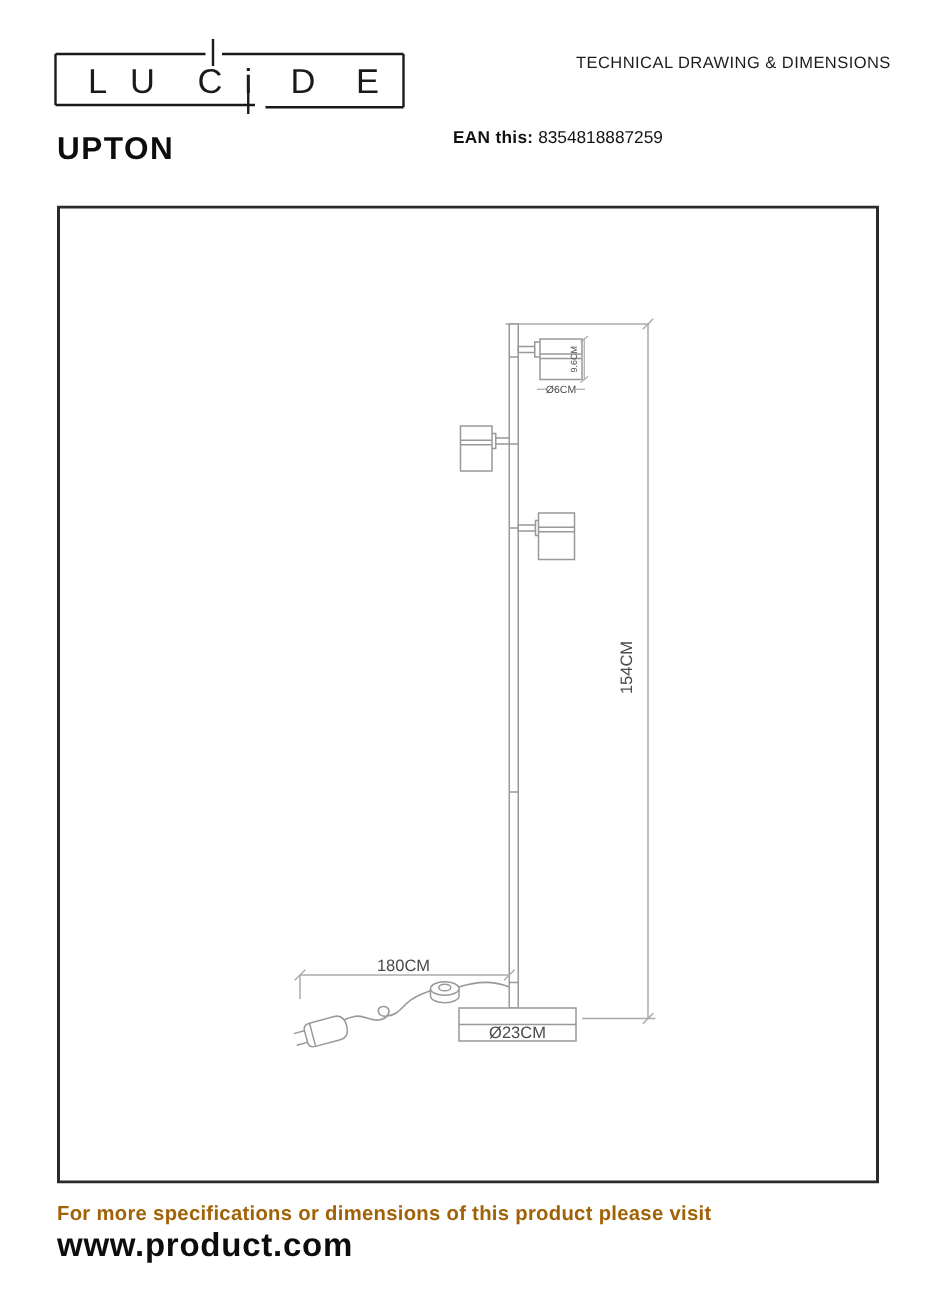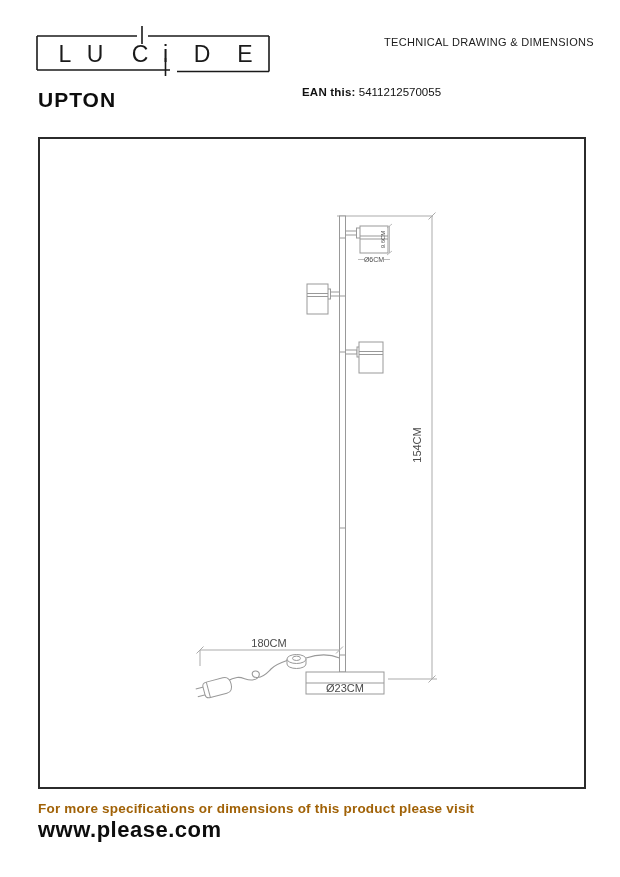--- a/index.html
+++ b/index.html
@@ -38,21 +38,21 @@
   </g>
 </svg>
 
 <div class="abs doc-title">TECHNICAL DRAWING &amp; DIMENSIONS</div>
 
 <div class="abs product-name">UPTON</div>
 
 <div class="abs iteminfo">
   <div>
     <b>EAN this:</b>
-    <span>5411212570055</span>
+    <span>8354818887259</span>
   </div>
 </div>
 
 <svg class="abs" style="left:38px;top:137px;" width="548" height="652" viewBox="0 0 548 652">
 
   <rect x="1" y="1" width="546" height="650" fill="none" stroke="#2b2b2b" stroke-width="2"></rect>
 
   <g stroke="#ababab" stroke-width="1" fill="none">
     <line x1="299" y1="79" x2="395" y2="79"></line>
     <line x1="350" y1="542" x2="399" y2="542"></line>
@@ -139,13 +139,13 @@
   <g stroke="#ababab" stroke-width="1" fill="none">
     <line x1="162" y1="513" x2="301.5" y2="513"></line>
     <line x1="162" y1="513" x2="162" y2="529"></line>
     <line x1="158.5" y1="516.5" x2="165.5" y2="509.5"></line>
     <line x1="298" y1="516.5" x2="305" y2="509.5"></line>
   </g>
   <text x="231" y="510" text-anchor="middle" font-size="11">180CM</text>
 </svg>
 
 <div class="abs footer-note">For more specifications or dimensions of this product please visit</div>
-<div class="abs footer-site">www.please.com</div>
+<div class="abs footer-site">www.product.com</div>
 
 </body></html>

